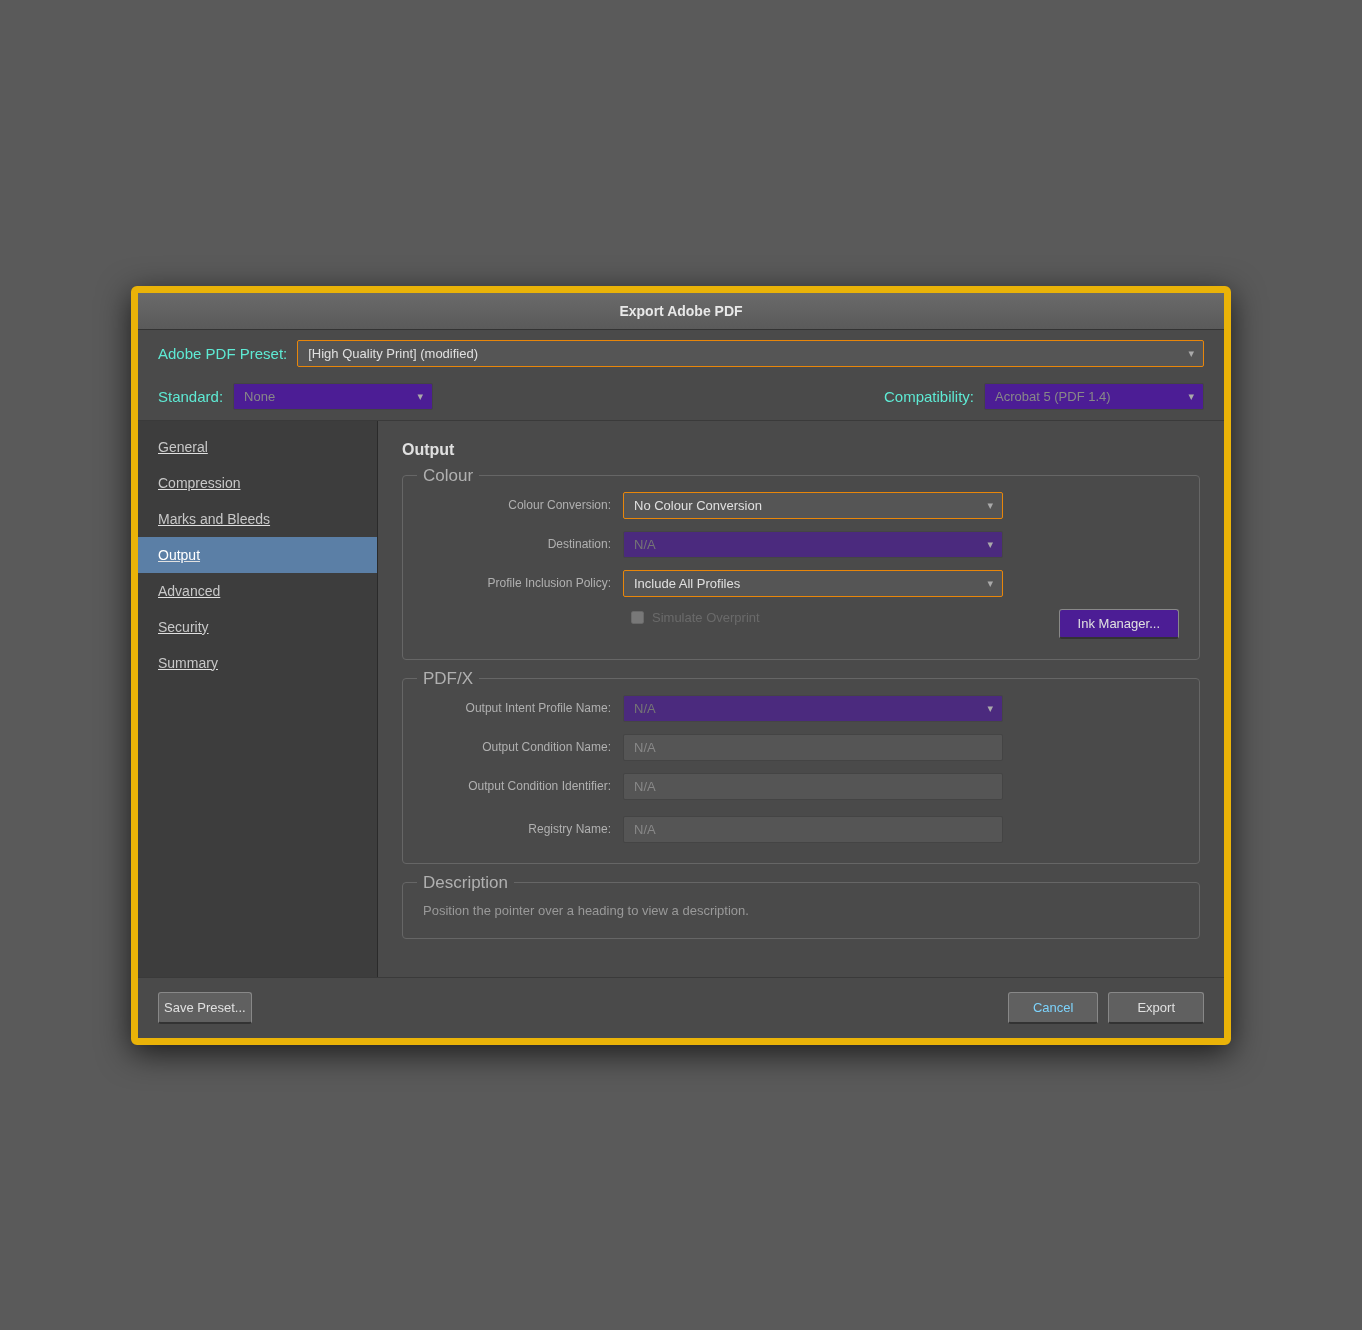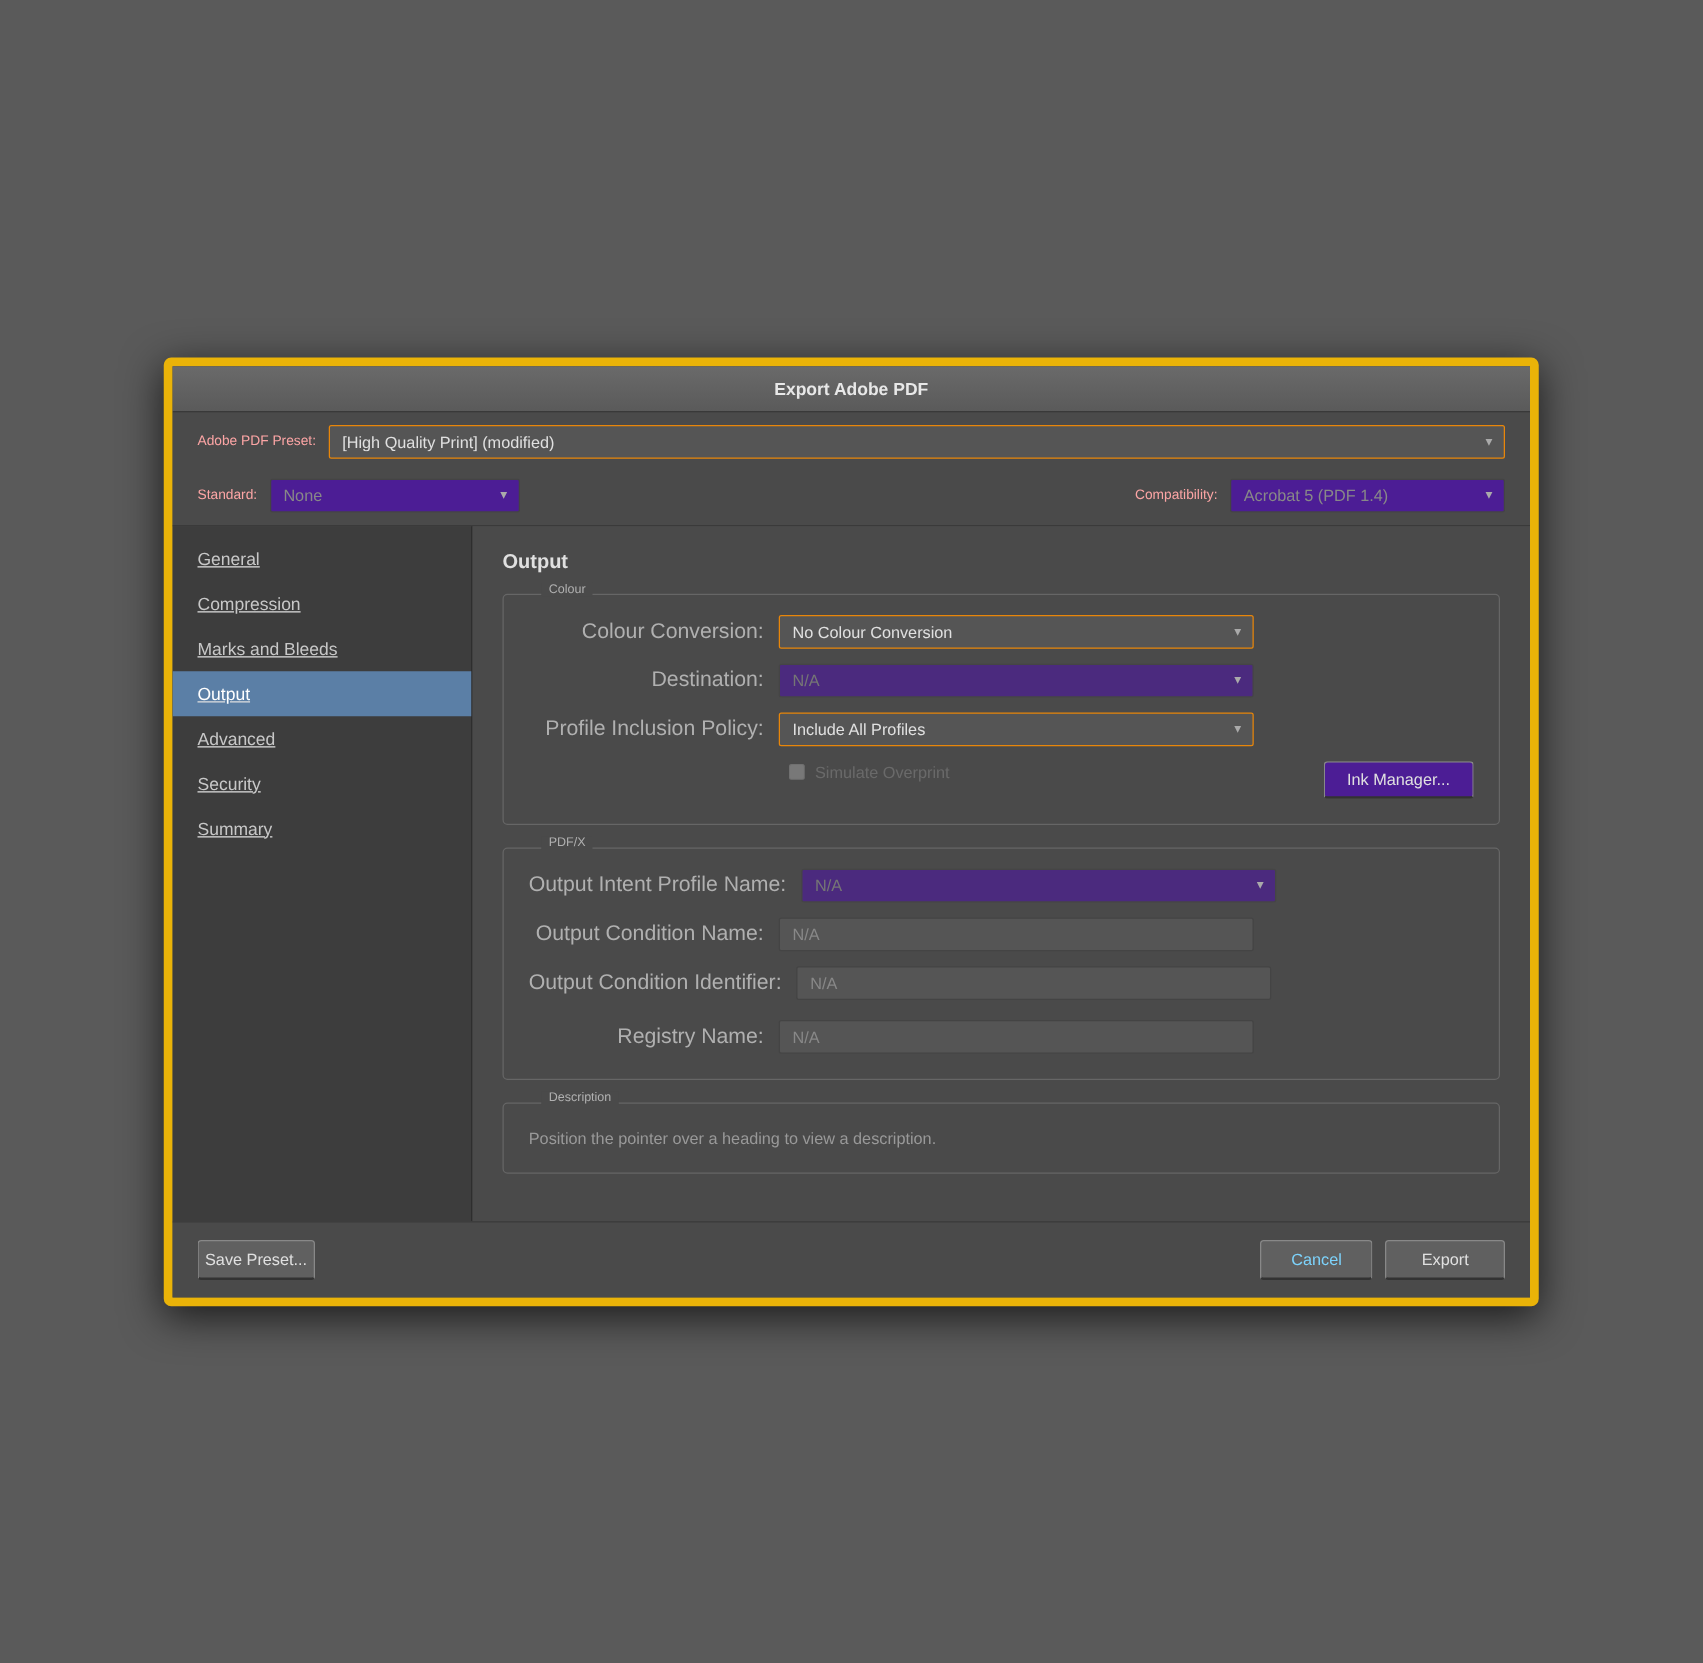--- a/index.html
+++ b/index.html
@@ -47,22 +47,22 @@
       gap: 10px;
       width: 100%;
     }
     .top-bar-row2 {
       display: flex;
       align-items: center;
       gap: 10px;
       width: 100%;
     }
     .label-text {
-      color: #fca5a5;
-      font-size: 11px;
+      color: #5eead4;
+      font-size: 15px;
       white-space: nowrap;
     }
     .content-area {
       display: flex;
       flex: 1;
     }
     .sidebar {
       width: 240px;
       background: #3d3d3d;
       padding: 8px 0;
@@ -95,41 +95,41 @@
     .panel {
       border: 1px solid #666;
       border-radius: 4px;
       margin-bottom: 18px;
       padding: 16px 20px 20px;
       position: relative;
     }
     .panel-legend {
       position: absolute;
       top: -10px;
-      left: 30px;
+      left: 14px;
       background: #4a4a4a;
       padding: 0 6px;
-      font-size: 10px;
+      font-size: 17px;
       color: #b0b0b0;
     }
     .form-row {
       display: flex;
       align-items: center;
       margin-bottom: 12px;
     }
     .form-row:last-child {
       margin-bottom: 0;
       margin-top: 16px;
     }
     .form-label {
       text-align: right;
       min-width: 200px;
       padding-right: 12px;
       color: #b0b0b0;
-      font-size: 17px;
+      font-size: 12px;
     }
     .form-control {
       flex: 1;
       max-width: 380px;
     }
     .dropdown-active {
       background: #555;
       border: 1px solid #e8860a;
       color: #e0e0e0;
       padding: 5px 28px 5px 10px;

